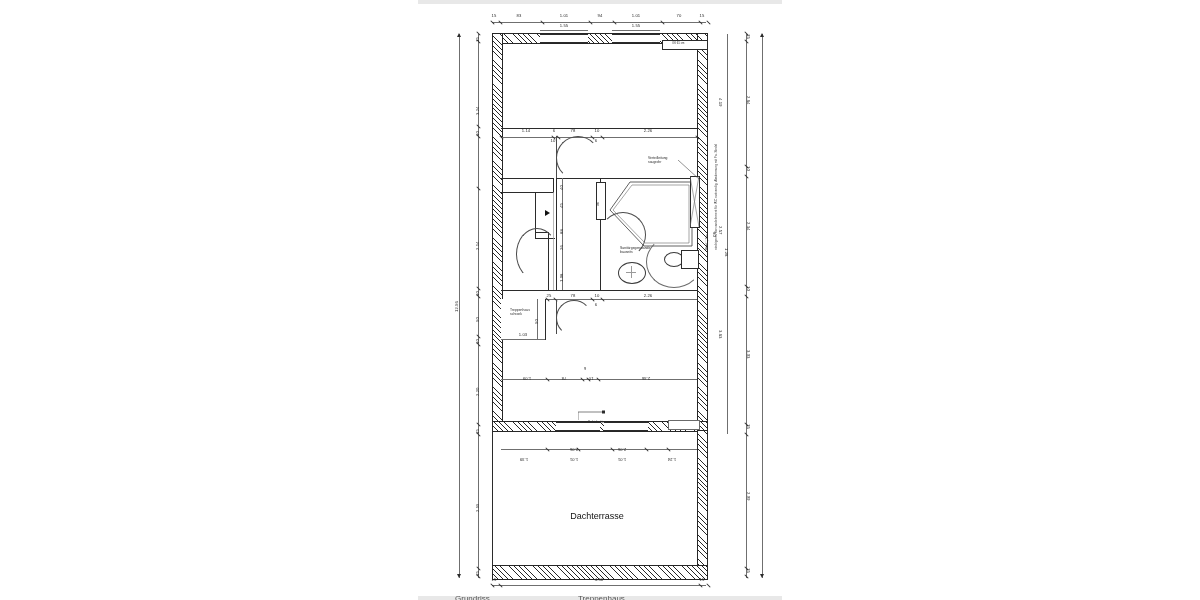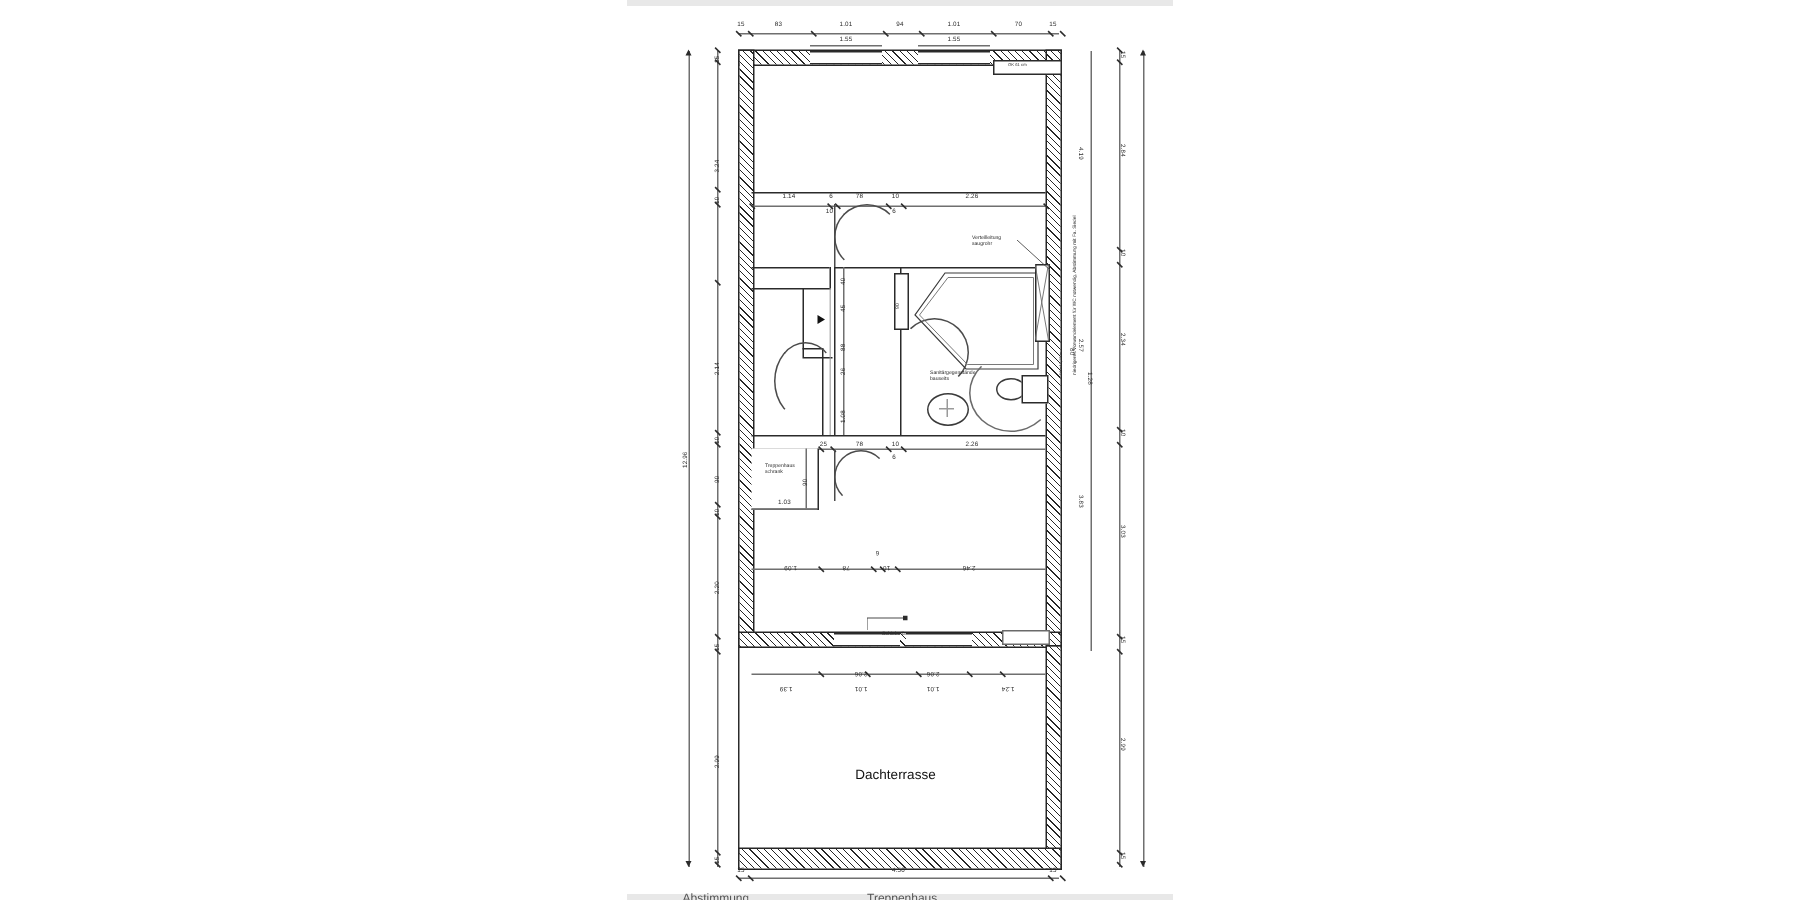--- a/index.html
+++ b/index.html
@@ -312,16 +312,16 @@
 
   <div class="ln h thin" style="left:492px;top:585px;width:214px;"></div>
   <div class="tick" style="left:490px;top:585px;"></div>
   <div class="tick" style="left:498px;top:585px;"></div>
   <div class="tick" style="left:698px;top:585px;"></div>
   <div class="tick" style="left:706px;top:585px;"></div>
   <div class="dim c" style="left:494px;top:578px;">15</div>
   <div class="dim c" style="left:599px;top:578px;">4.50</div>
   <div class="dim c" style="left:702px;top:578px;">15</div>
 
-  <div class="titlecut" style="left:455px;top:594px;height:6px;">Abstimmung</div>
+  <div class="titlecut" style="left:455px;top:594px;height:6px;">Grundriss</div>
   <div class="titlecut" style="left:578px;top:594px;height:6px;">Treppenhaus</div>
 
 </div>
 
 </body></html>

